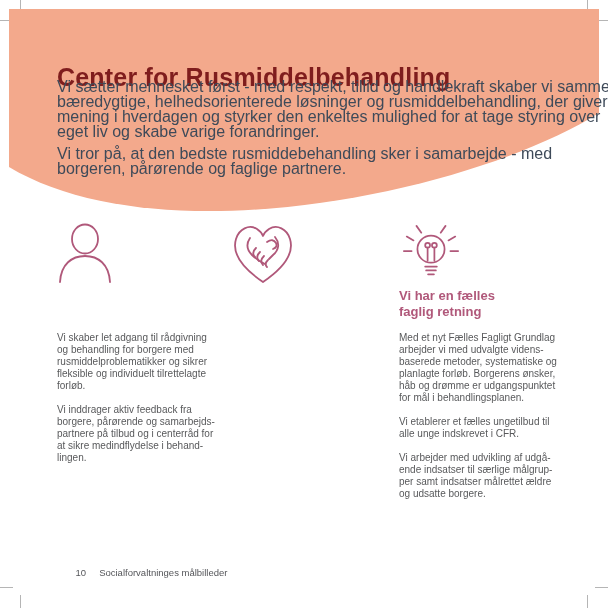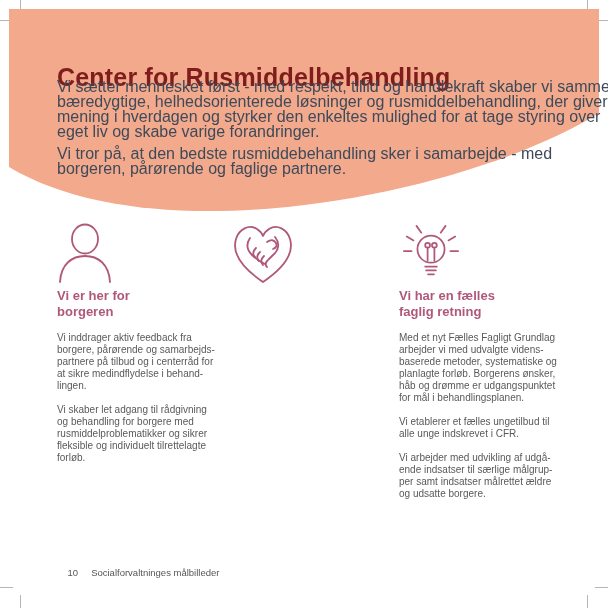--- a/index.html
+++ b/index.html
@@ -19,21 +19,21 @@
   .col-1{left:57px;} .col-2{left:228px;} .col-3{left:399px;text-decoration:underline;}
   .col-icon{position:absolute;left:0;top:0;}
   .col-heading{position:absolute;left:0;top:66px;font-size:13px;font-weight:bold;
         color:#B0587A;line-height:15.5px;white-space:pre;}
   .col-body{position:absolute;left:0;top:110px;font-size:10px;line-height:12px;
         color:#58595B;}
   .col-body p{margin:0 0 12px 0;white-space:pre;}
   .col-body p:empty{display:none;}
   
   .footer{position:absolute;left:57px;top:556px;font-size:9.5px;color:#55565A;white-space:pre;}
-  .footer .num{display:inline-block;margin-right:13px;}
+  .footer .num{display:inline-block;margin-right:13px;margin-left:8px;}
   svg{display:block;}
 </style>
 </head>
 <body>
 
 <div class="page">
 
   <div class="crop" style="left:20px;top:0;width:1px;height:13px;"></div>
   <div class="crop" style="left:0;top:20px;width:13px;height:1px;"></div>
   <div class="crop" style="left:587px;top:0;width:1px;height:13px;"></div>
@@ -60,33 +60,31 @@
 borgeren, pårørende og faglige partnere.</p>
   </div>
 
   <div class="column col-1">
     <div class="col-icon">
       <svg width="60" height="64" viewBox="0 0 60 64" fill="none" stroke="#B0587A" stroke-width="1.8" stroke-linecap="round">
         <ellipse cx="28" cy="17" rx="13" ry="14.5"></ellipse>
         <path d="M3 60 C4 42 15 34 28 34 C41 34 52 42 53 60"></path>
       </svg>
     </div>
-    <div class="col-heading">Vi er her for
-borgeren</div>
     <div class="col-body">
+      <p>Vi skaber let adgang til rådgivning
+og behandling for borgere med
+rusmiddelproblematikker og sikrer
+fleksible og individuelt tilrettelagte
+forløb.</p>
       <p>Vi inddrager aktiv feedback fra
 borgere, pårørende og samarbejds-
 partnere på tilbud og i centerråd for
 at sikre medindflydelse i behand-
 lingen.</p>
-      <p>Vi skaber let adgang til rådgivning
-og behandling for borgere med
-rusmiddelproblematikker og sikrer
-fleksible og individuelt tilrettelagte
-forløb.</p>
 
     </div>
   </div>
 
   <div class="column col-2">
     <div class="col-icon">
       <svg width="70" height="64" viewBox="0 0 70 64" fill="none" stroke="#B0587A" stroke-width="1.8" stroke-linecap="round" stroke-linejoin="round">
         <path d="M35 60 C13 45 4 30 8 17 C11 7 21 2 29 7 C32 9 34 11 35 14 C36 11 38 9 41 7 C49 2 59 7 62 17 C66 30 57 45 35 60 Z"></path>
         <path d="M22 16 C18 22 19 28 24 33 C28 37 33 40 37 42"></path>
         <path d="M47 15 C52 21 51 28 45 33 L41 37"></path>

